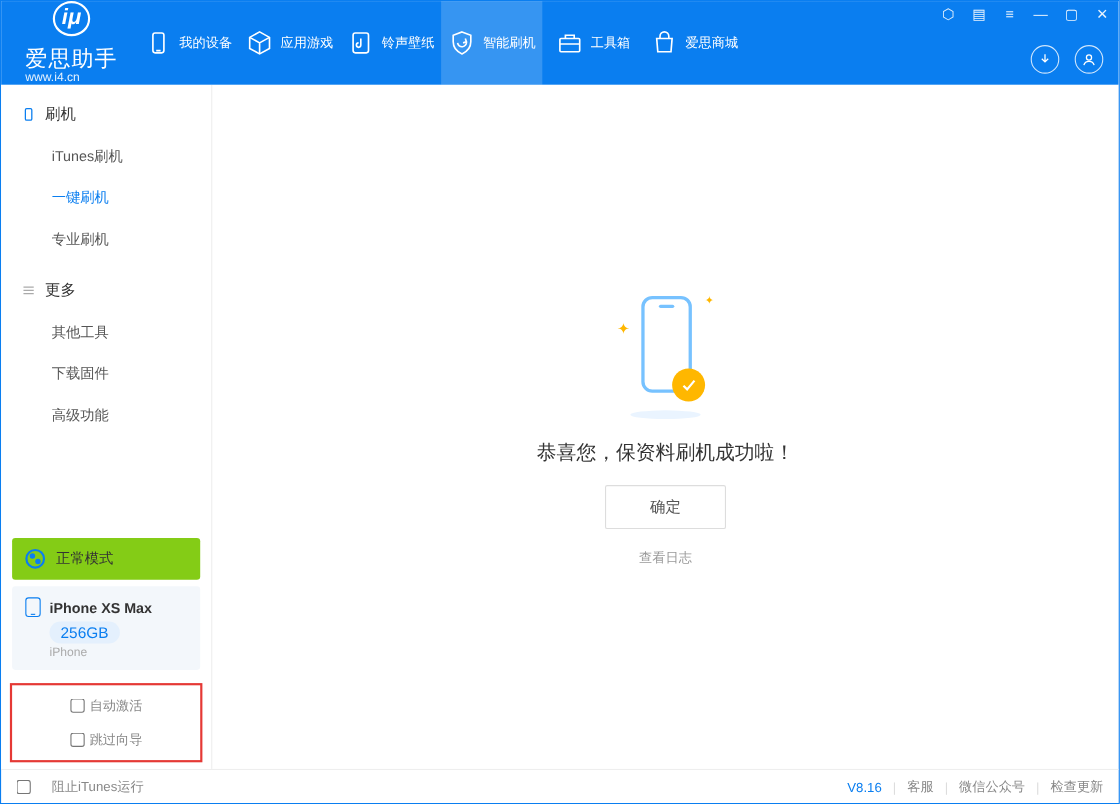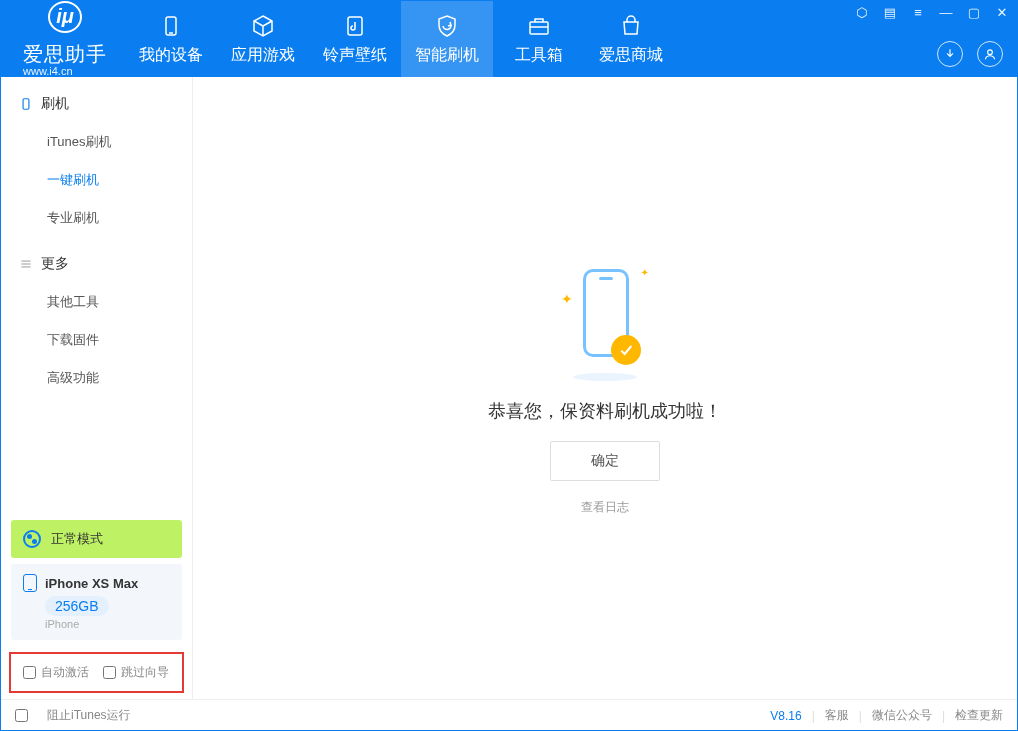--- a/index.html
+++ b/index.html
@@ -6,53 +6,53 @@
 body { width: 1018px; height: 731px; background: #fff; border: 1px solid #0a7ef0; overflow: hidden; }
 
 .header { height: 76px; background: linear-gradient(to right, #0a7ef0, #0a7ef0); display: flex; align-items: stretch; color: #fff; position: relative; }
 .logo-block { display: flex; align-items: center; padding: 0 18px 0 22px; gap: 10px; flex-direction: column; }
 .logo-circle { width: 34px; height: 34px; border: 2.5px solid #fff; border-radius: 50%; display: flex; align-items: center; justify-content: center; font-size: 20px; font-weight: bold; font-style: italic; }
 .logo-text { display: flex; flex-direction: column; line-height: 1.1; }
 .logo-title { font-size: 20px; font-weight: 400; letter-spacing: 1px; }
 .logo-sub { font-size: 11px; opacity: 0.9; }
 
 .tabs { display: flex; align-items: stretch; }
-.tab { width: 92px; display: flex; flex-direction: column; align-items: center; justify-content: center; gap: 6px; cursor: pointer; font-size: 16px; position: relative; }
+.tab { width: 92px; display: flex; flex-direction: row; align-items: center; justify-content: center; gap: 6px; cursor: pointer; font-size: 12px; position: relative; }
 .tab.active { background: rgba(255,255,255,0.18); }
 .tab-icon { width: 26px; height: 26px; display: flex; align-items: center; justify-content: center; }
 .tab-icon svg { width: 24px; height: 24px; fill: none; stroke: #fff; stroke-width: 1.5; }
 
 .win-controls { position: absolute; right: 6px; top: 4px; display: flex; gap: 10px; font-size: 13px; opacity: 0.9; }
 .win-controls span { cursor: pointer; width: 18px; text-align: center; }
 .header-actions { position: absolute; right: 14px; bottom: 10px; display: flex; gap: 14px; }
 .header-actions .circ { width: 26px; height: 26px; border: 1.5px solid rgba(255,255,255,0.8); border-radius: 50%; display: flex; align-items: center; justify-content: center; cursor: pointer; }
 .header-actions svg { width: 14px; height: 14px; stroke: #fff; fill: none; stroke-width: 2; }
 
 .body { display: flex; height: 622px; }
 .sidebar { width: 192px; border-right: 1px solid #eee; display: flex; flex-direction: column; background: #fff; }
 .side-section-title { display: flex; align-items: center; gap: 8px; padding: 18px 18px 10px; font-size: 14px; color: #333; }
 .side-section-title svg { width: 14px; height: 14px; }
 .side-item { padding: 10px 18px 10px 46px; font-size: 13px; color: #555; cursor: pointer; }
 .side-item.active { color: #0a7ef0; }
 
 .side-spacer { flex: 1; }
-.mode-box { margin: 6px 10px; background: #bef264; border-radius: 3px; padding: 10px 12px; display: flex; align-items: center; gap: 10px; font-size: 13px; color: #333; }
+.mode-box { margin: 6px 10px; background: #84cc16; border-radius: 3px; padding: 10px 12px; display: flex; align-items: center; gap: 10px; font-size: 13px; color: #333; }
 .mode-box .mode-icon { width: 18px; height: 18px; border: 2px solid #0a7ef0; border-radius: 50%; position: relative; }
 .mode-box .mode-icon::before, .mode-box .mode-icon::after { content: ""; position: absolute; width: 5px; height: 5px; background: #0a7ef0; border-radius: 50%; }
 .mode-box .mode-icon::before { top: 2px; left: 2px; }
 .mode-box .mode-icon::after { bottom: 2px; right: 2px; }
 
 .device-box { margin: 0 10px 6px; background: #f3f7fb; border-radius: 3px; padding: 10px 12px; }
 .device-row1 { display: flex; align-items: center; gap: 8px; font-size: 13px; font-weight: 700; color: #333; margin-bottom: 4px; }
 .device-row1 .phone-icon { width: 14px; height: 18px; border: 1.5px solid #0a7ef0; border-radius: 3px; position: relative; }
 .device-row1 .phone-icon::after { content: ""; position: absolute; bottom: 1px; left: 50%; transform: translateX(-50%); width: 4px; height: 1.5px; background: #0a7ef0; }
 .storage-badge { display: inline-block; background: #e4f0fd; color: #0a7ef0; font-size: 14px; padding: 2px 10px; border-radius: 10px; margin-left: 22px; margin-bottom: 2px; }
 .device-sub { font-size: 11px; color: #aaa; margin-left: 22px; }
 
-.check-row { border: 2px solid #e53935; margin: 6px 8px; padding: 10px 12px; display: flex; gap: 14px; align-items: center; font-size: 12px; color: #888; }
+.check-row { border: 2px solid #e53935; margin: 6px 8px; padding: 10px 24px; display: flex; gap: 14px; align-items: center; font-size: 12px; color: #888; flex-direction: column; }
 .check-row label { display: flex; align-items: center; gap: 5px; cursor: pointer; }
 .check-row input { width: 13px; height: 13px; }
 
 .main { flex: 1; display: flex; flex-direction: column; align-items: center; justify-content: center; gap: 18px; }
 .phone-illus { width: 100px; height: 120px; position: relative; }
 .phone-illus .phone-body { position: absolute; left: 28px; top: 8px; width: 46px; height: 88px; border: 3px solid #77c2ff; border-radius: 10px; background: #fff; }
 .phone-illus .phone-body::before { content: ""; position: absolute; top: 5px; left: 50%; transform: translateX(-50%); width: 14px; height: 3px; background: #77c2ff; border-radius: 2px; }
 .phone-illus .check-badge { position: absolute; right: 14px; bottom: 16px; width: 30px; height: 30px; background: #ffb700; border-radius: 50%; display: flex; align-items: center; justify-content: center; }
 .phone-illus .check-badge svg { width: 16px; height: 16px; stroke: #fff; stroke-width: 3; fill: none; }
 .phone-illus .spark1, .phone-illus .spark2 { position: absolute; color: #ffb700; font-size: 14px; }

